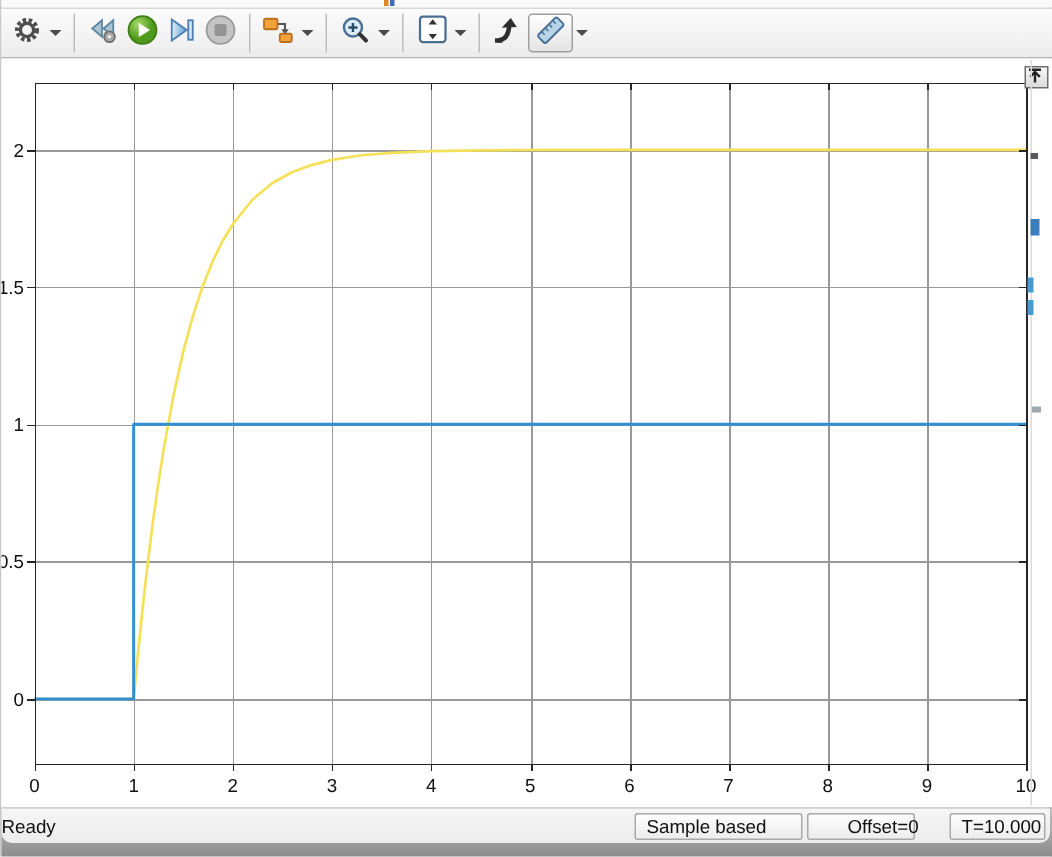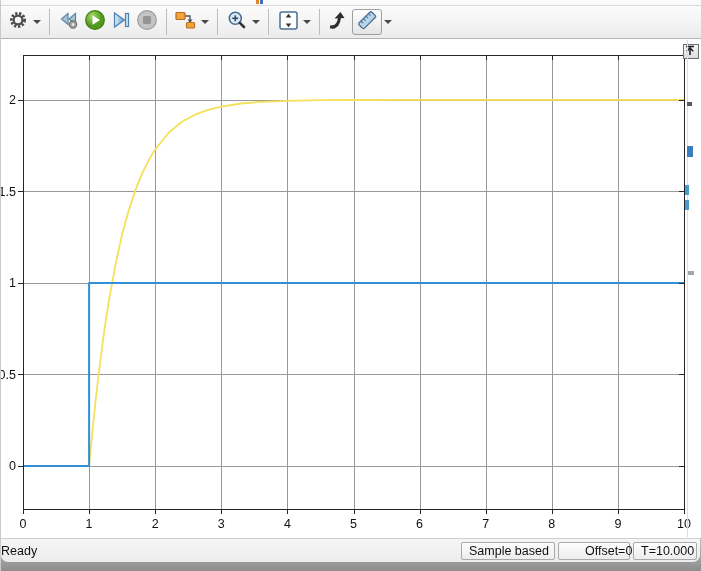--- a/index.html
+++ b/index.html
@@ -39,21 +39,21 @@
                        background:linear-gradient(#c2c2c2,#8d8d8d); }
   .statusbar { position:absolute; left:0; top:538px; width:699px; height:24px;
                background:linear-gradient(#f6f6f6,#ececec); border-top:1px solid #cfcfcf;
                border-radius:0 0 7px 7px; display:flex; align-items:center; }
   .status-ready { font-size:12.5px; color:#111; margin-left:0; flex:1; }
   .status-cells { display:flex; gap:3px; margin-right:3px; }
   .status-cell { height:18px; border:1px solid #a9a9a9; border-radius:2px;
                  background:linear-gradient(#fdfdfd,#ededed);
                  font-size:12.5px; color:#111; display:flex; align-items:center;
                  padding:0 7px; white-space:nowrap; }
-  .cell-sample { width:94px; } .cell-offset { width:72px;padding-left:26px; } .cell-time { width:64px; }
+  .cell-sample { width:112px; } .cell-offset { width:72px;padding-left:26px; } .cell-time { width:64px;margin-left:20px; }
 
   
   .art { position:absolute; }
 </style>
 </head>
 <body>
 
 <div class="window">
 
   <div class="titlebar-strip">

